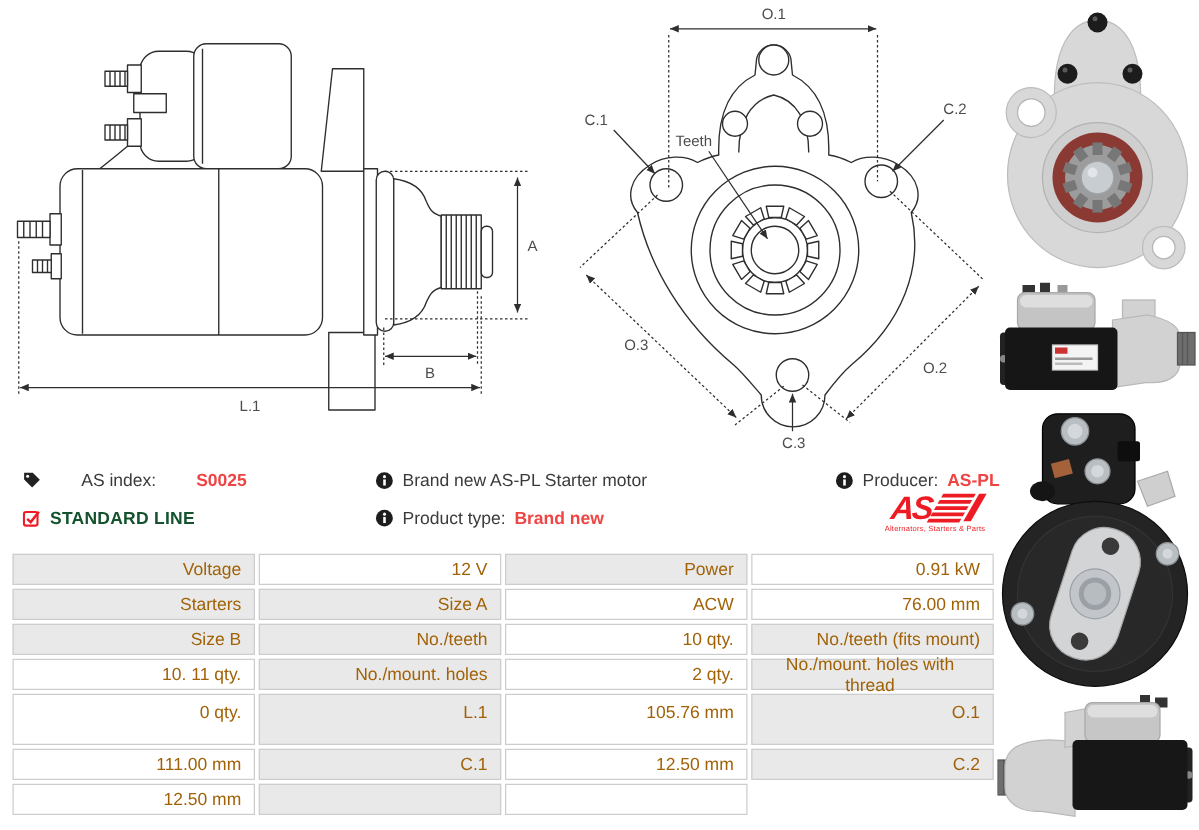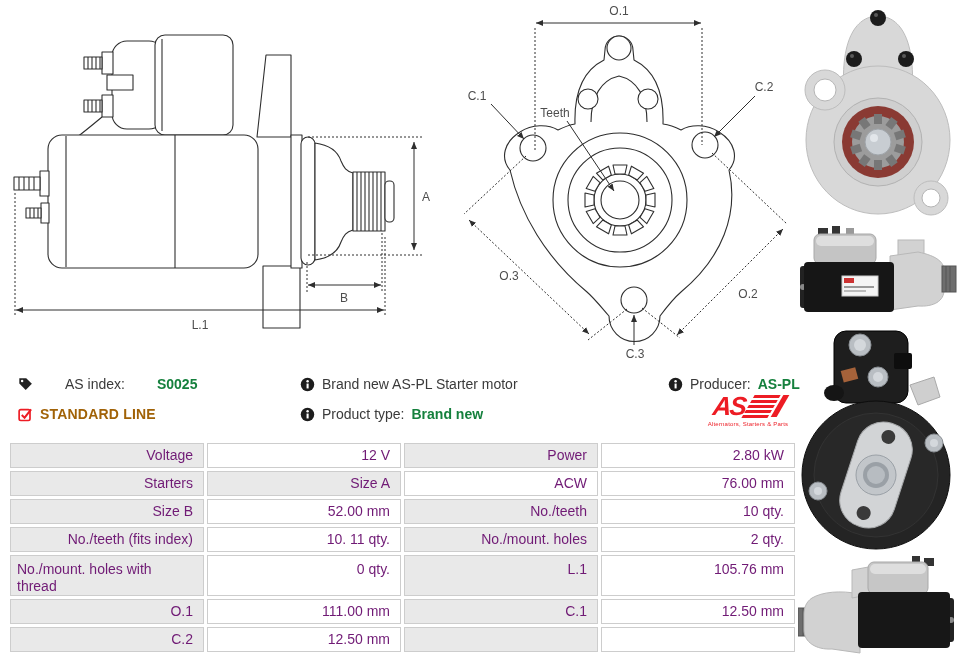--- a/index.html
+++ b/index.html
@@ -16,28 +16,28 @@
   
   .photo{position:absolute;left:798px;width:161px;}
   #photo-front{top:2px;}
   #photo-side-a{top:226px;}
   #photo-rear{top:325px;}
   #photo-side-b{top:556px;}
 
   
   .info-item{position:absolute;display:flex;align-items:center;gap:7px;
              font-size:14px;color:#3a3a3a;white-space:nowrap;}
-  .info-item b{color:#15803d;}
+  .info-item b{color:#ef4444;}
   .info-icon{width:15px;height:15px;flex:0 0 auto;}
   #as-index{left:18px;top:376px;gap:32px;}
   #brand-new{left:300px;top:376px;}
   #producer{left:668px;top:376px;}
   #standard-line{left:18px;top:406px;}
   #product-type{left:300px;top:406px;}
-  .std-red{color:#a16207;font-weight:bold;letter-spacing:.2px;}
+  .std-red{color:#14532d;font-weight:bold;letter-spacing:.2px;}
 
   
   .as-logo{position:absolute;left:700px;top:393px;width:96px;display:flex;
            flex-direction:column;align-items:center;}
   .as-logo-top{display:flex;align-items:center;}
   .as-logo-as{color:#ed1c24;font-weight:bold;font-style:italic;font-size:26px;
               line-height:26px;letter-spacing:-2px;transform:skewX(-6deg);}
   .as-logo-stripes{display:flex;flex-direction:column;gap:2px;margin-left:2px;
                    transform:skewX(-30deg);}
   .as-logo-stripes i{display:block;width:26px;height:3px;background:#ed1c24;}
@@ -45,21 +45,21 @@
                transform:skewX(-30deg);}
   .as-logo-tagline{font-size:6px;color:#ed1c24;margin-top:2px;letter-spacing:.2px;}
 
   
   .spec-table{position:absolute;left:10px;top:443px;display:grid;
               grid-template-columns:194px 194px 194px 194px;
               grid-template-rows:25px 25px 25px 25px 41px 25px 25px;
               gap:3px;font-size:14px;}
   .cell{display:flex;align-items:center;justify-content:flex-end;
         padding:0 10px 0 6px;border:1px solid #cdcdcd;line-height:1.2;
-        text-align:left;color:#701a75;}
+        text-align:center;color:#a16207;}
   .cell.label{background:#e9e9e9;}
   .cell.value{background:#fff;}
   .spec-table > div:nth-child(n+17):nth-child(-n+20){align-items:flex-start;padding-top:5px;}
 </style>
 </head>
 <body>
 
 <div id="app">
 
   <svg id="side-drawing" class="draw" width="426" height="350" viewBox="0 0 426 350">
@@ -366,33 +366,32 @@
         </span>
       <span class="as-logo-bar"></span>
     </div>
     <div class="as-logo-tagline">Alternators, Starters &amp; Parts</div>
   </div>
 
   <div class="spec-table">
     <div class="cell label">Voltage</div>
     <div class="cell value">12 V</div>
     <div class="cell label">Power</div>
-    <div class="cell value">2.80 kW</div>
+    <div class="cell value">0.91 kW</div>
 
     <div class="cell label">Starters</div>
     <div class="cell label">Size A</div>
     <div class="cell value">ACW</div>
     <div class="cell value">76.00 mm</div>
 
     <div class="cell label">Size B</div>
-    <div class="cell value">52.00 mm</div>
     <div class="cell label">No./teeth</div>
     <div class="cell value">10 qty.</div>
 
-    <div class="cell label">No./teeth (fits index)</div>
+    <div class="cell label">No./teeth (fits mount)</div>
     <div class="cell value">10. 11 qty.</div>
     <div class="cell label">No./mount. holes</div>
     <div class="cell value">2 qty.</div>
 
     <div class="cell label">No./mount. holes with thread</div>
     <div class="cell value">0 qty.</div>
     <div class="cell label">L.1</div>
     <div class="cell value">105.76 mm</div>
 
     <div class="cell label">O.1</div>

